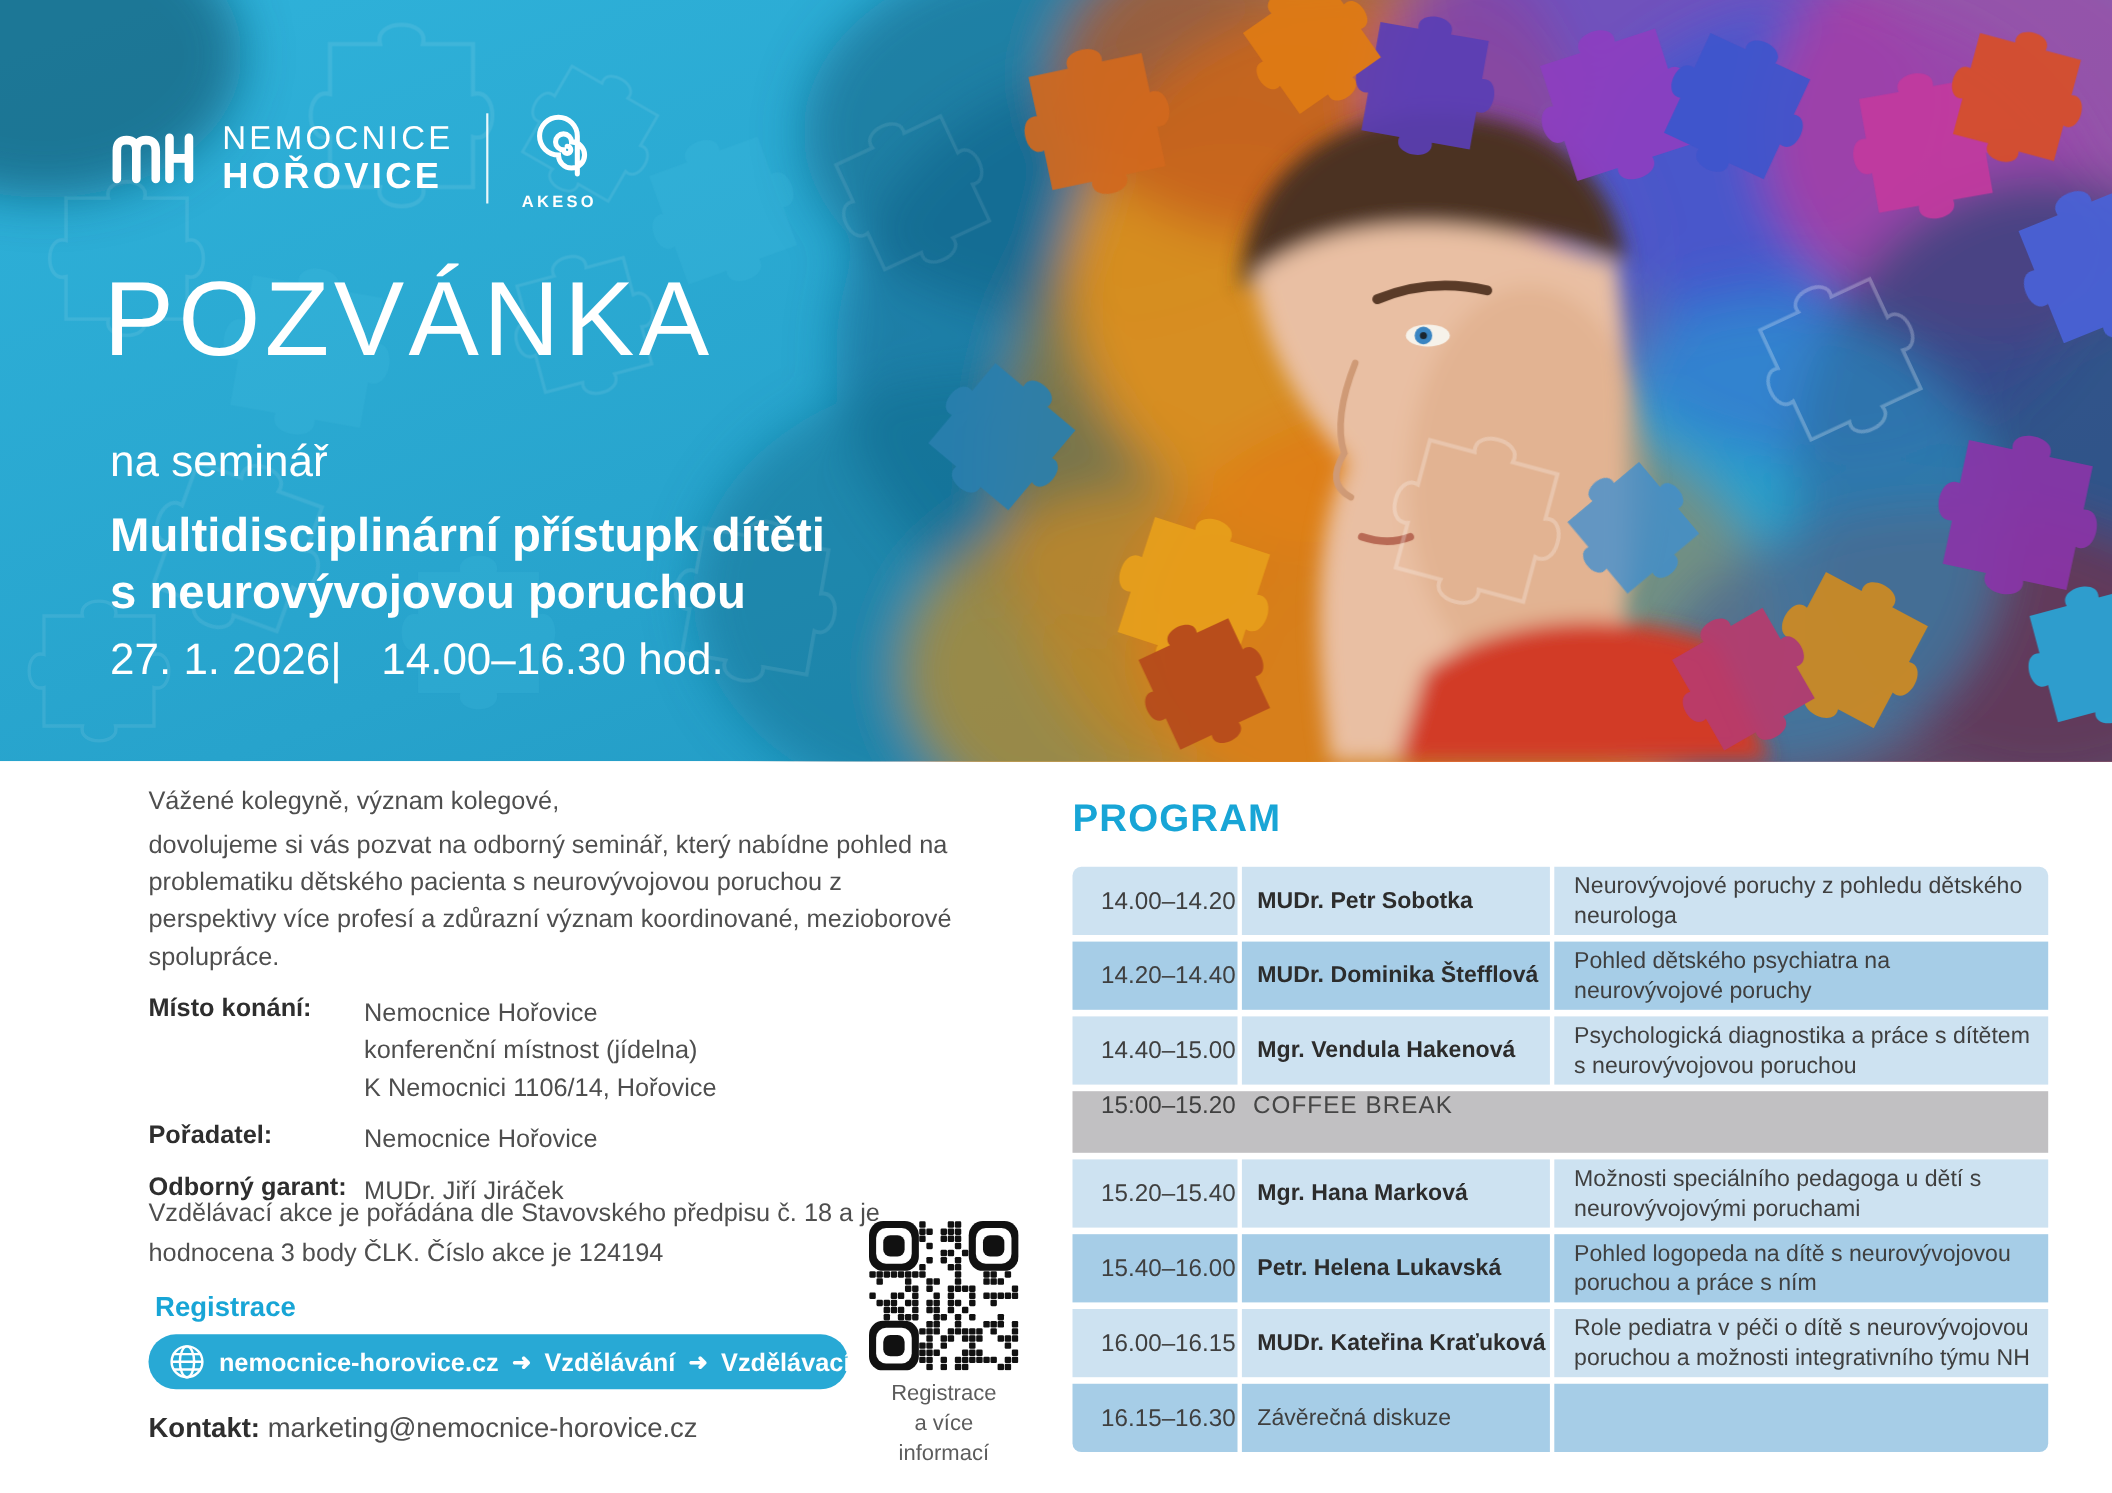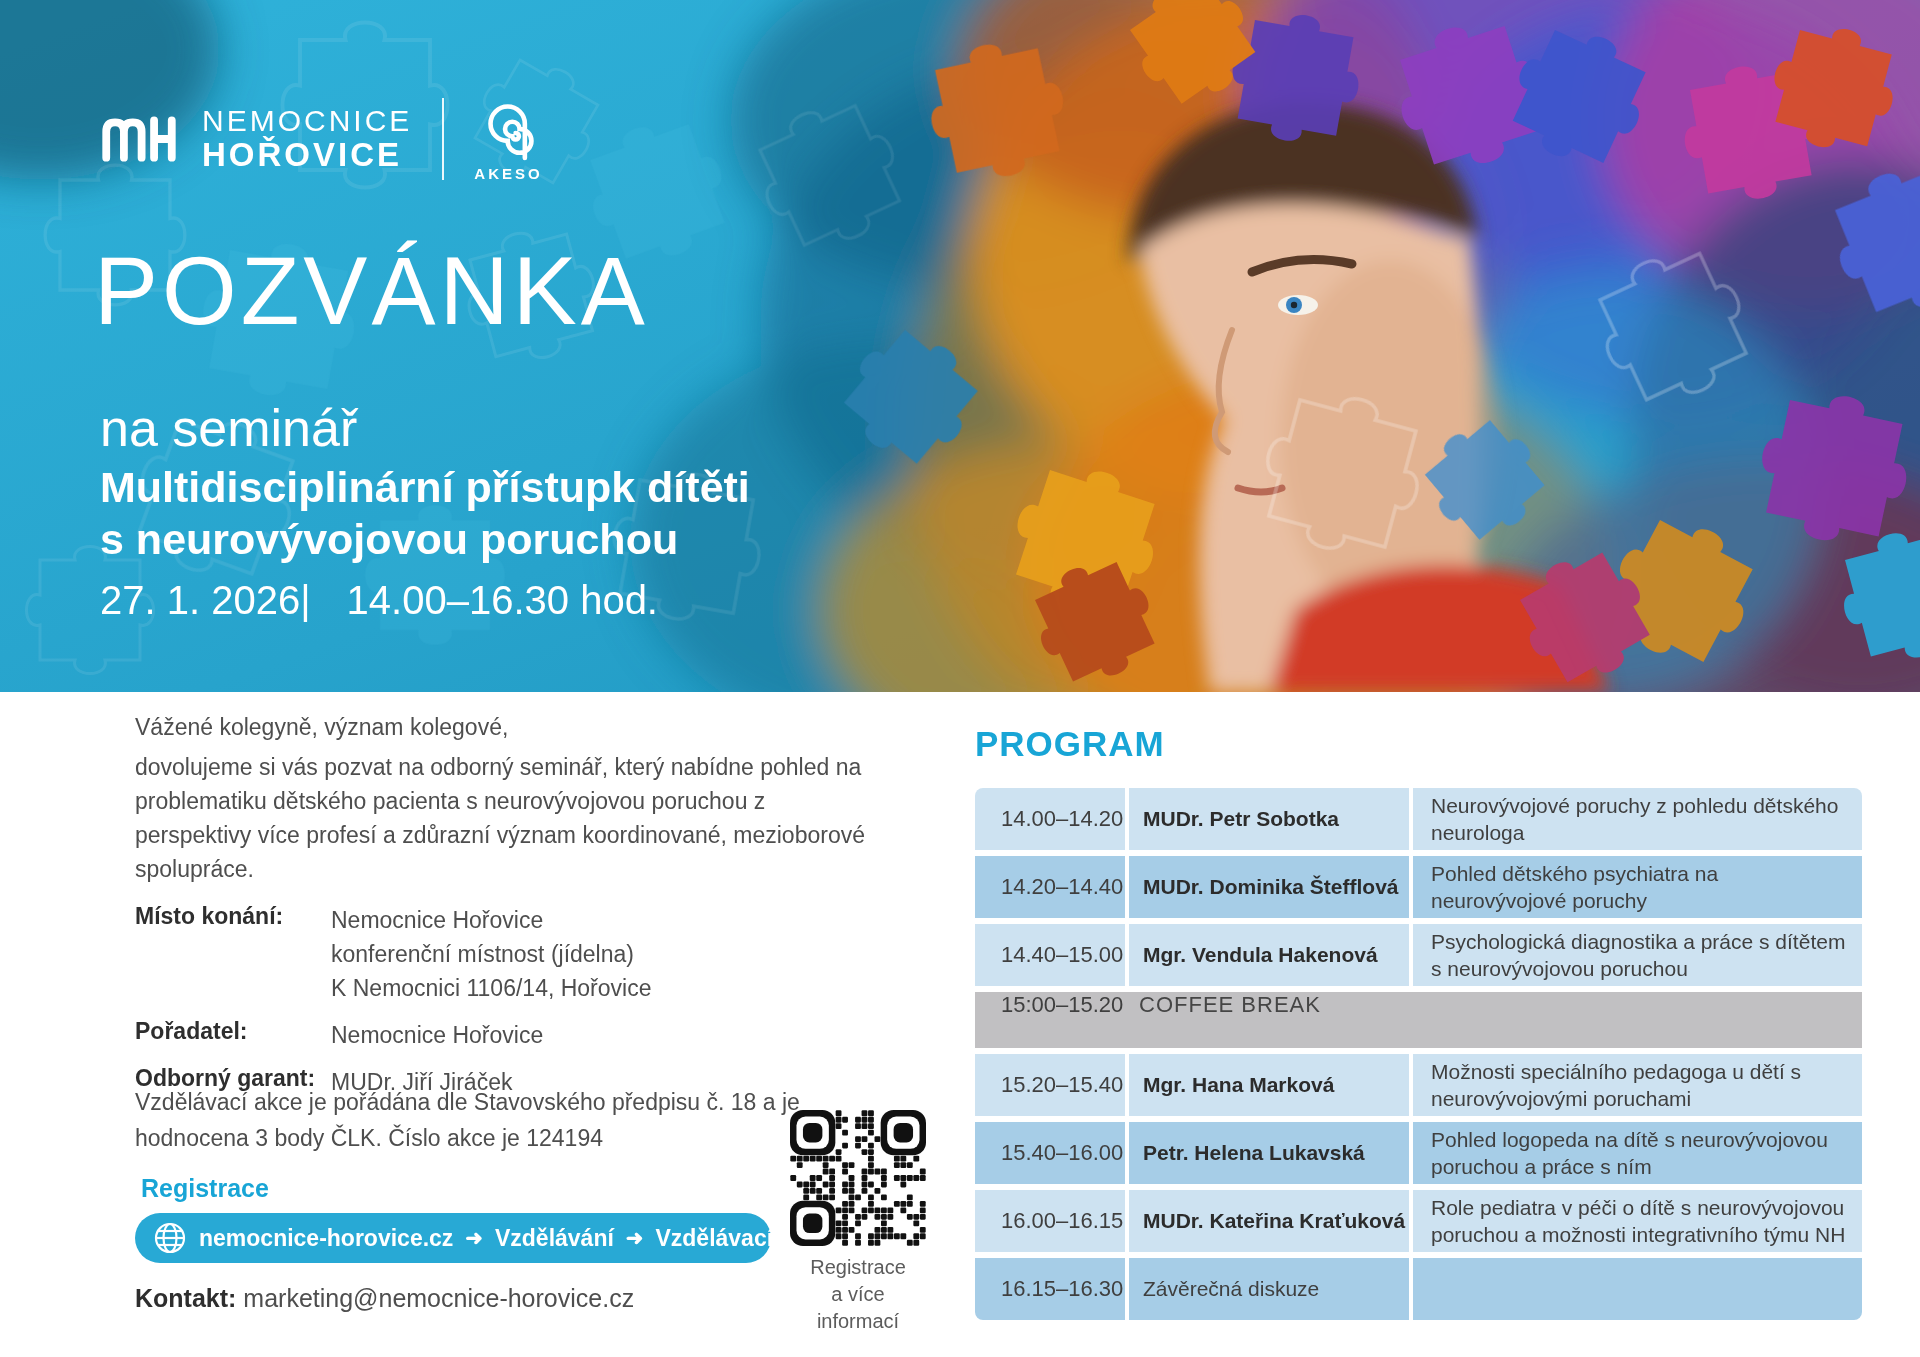--- a/index.html
+++ b/index.html
@@ -9,25 +9,25 @@
 
   
   .hero{left:0;top:0;width:1920px;height:692px;}
   .hero svg{display:block;}
   .hero-overlay{color:#fff;}
   .logo-row{left:100px;top:96px;display:flex;align-items:center;gap:24px;color:#fff;}
   .logo-text{line-height:1.08;}
   .logo-l1{font-size:30px;font-weight:400;letter-spacing:3px;}
   .logo-l2{font-size:33px;font-weight:700;letter-spacing:3px;}
   .logo-divider{width:2px;height:82px;background:rgba(255,255,255,.9);margin:0 6px;}
-  .akeso{display:flex;flex-direction:column;align-items:center;gap:3px;justify-content:flex-end;}
+  .akeso{display:flex;flex-direction:column;align-items:center;gap:13px;justify-content:flex-end;}
   .akeso-label{font-size:15px;font-weight:700;letter-spacing:3px;}
 
   .hero-title{left:94px;top:236px;font-size:96px;font-weight:300;letter-spacing:4px;color:#fff;}
-  .hero-sub{left:100px;top:398px;font-size:52px;font-weight:300;color:#fff;}
+  .hero-sub{left:100px;top:398px;font-size:40px;font-weight:300;color:#fff;}
   .hero-seminar{left:100px;top:462px;font-size:43px;font-weight:700;line-height:1.2;color:#fff;}
   .hero-date{left:100px;top:578px;font-size:40px;font-weight:300;color:#fff;display:flex;gap:36px;}
 
   
   .salutation{left:135px;top:714px;font-size:23px;}
   .intro-body{left:135px;top:750px;width:750px;font-size:23px;line-height:34px;}
   .details{left:135px;top:903px;font-size:23px;}
   .detail-row{display:flex;margin-bottom:13px;}
   .detail-label{width:196px;font-weight:700;color:#2e2e2e;flex:none;}
   .detail-value{line-height:34px;}

